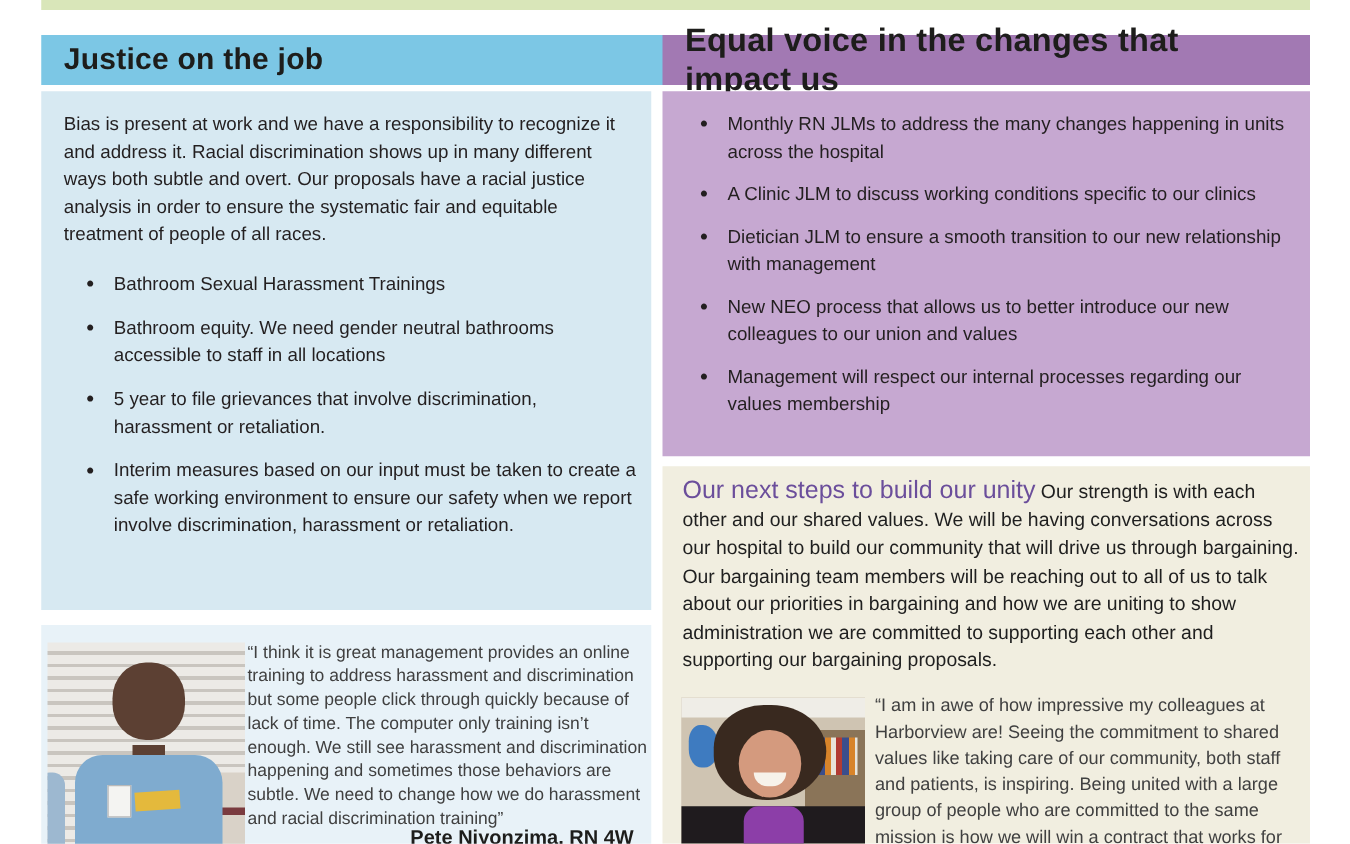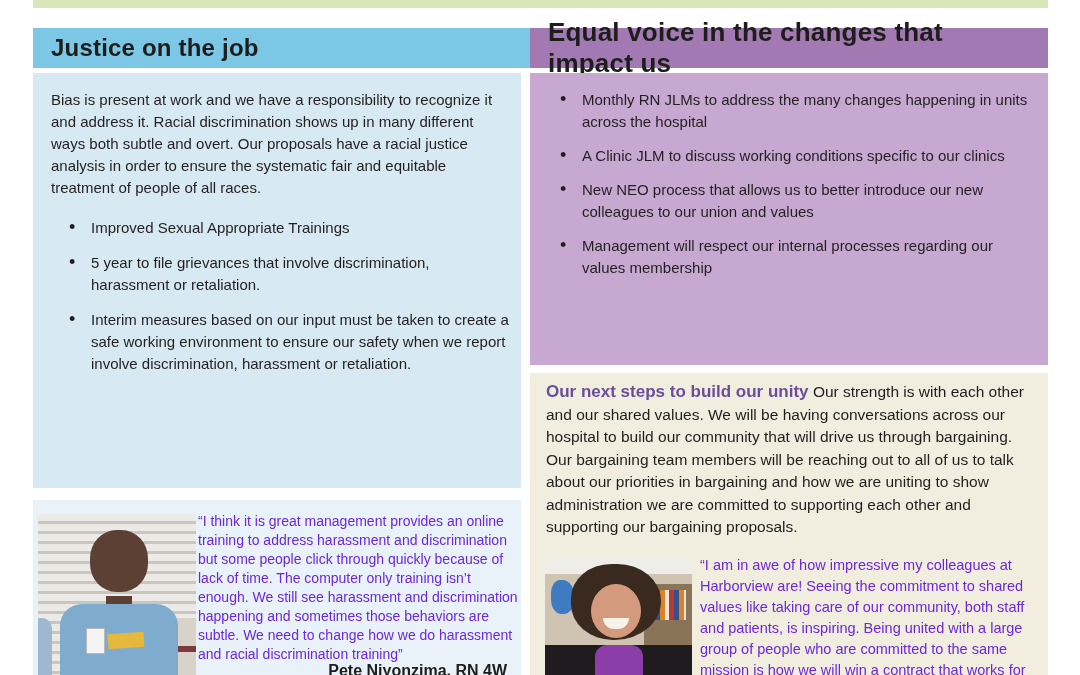--- a/index.html
+++ b/index.html
@@ -32,38 +32,38 @@
     position:relative;padding-left:26px;margin-bottom:13px;
     font-size:15px;line-height:22px;
   }
   ul.bullets li::before{
     content:"\2022";position:absolute;left:4px;top:-1px;font-size:18px;
   }
 
   .quote-panel{
     position:absolute;top:472px;left:0;width:488px;height:210px;background:#e8f2f8;
   }
-  .quote{margin:0;font-size:14px;line-height:19px;color:#6d28d9;}
+  .quote{margin:0;font-size:14px;line-height:19px;color:#404040;}
   .quote-panel .quote{position:absolute;left:165px;top:12px;width:322px;}
   .attribution{
     position:absolute;right:14px;top:162px;font-weight:bold;font-size:16px;color:#1d1d1b;
   }
 
   .purple-body{
     position:absolute;top:45px;left:0;width:518px;height:292px;background:#c6a8d1;
     padding:16px 14px 0 12px;
   }
   .purple-body ul.bullets li{margin-bottom:12px;}
 
   .cream-panel{
     position:absolute;top:345px;left:0;width:518px;height:302px;background:#f1eee0;
     padding:8px 14px 0 16px;
   }
   .next-steps{margin:0;font-size:15.5px;line-height:22.5px;color:#1f1f1f;width:496px;}
-  .next-steps .lead{color:#6b4e9b;font-weight:bold;font-size:17px;}
+  .next-steps .lead{color:#6b4e9b;font-weight:normal;font-size:20px;}
   .cream-panel .quote{position:absolute;left:170px;top:182px;width:336px;font-size:14.5px;line-height:21px;}
 
   
   .photo{position:absolute;overflow:hidden;}
   .photo-nurse{
     left:5px;top:14px;width:158px;height:162px;
     background:repeating-linear-gradient(180deg,#eceae6 0 7px,#c9c5bf 7px 10px);
   }
   .pn-wall{position:absolute;right:0;bottom:0;width:52px;height:58px;background:#d9d2c8;}
   .pn-rail{position:absolute;right:0;bottom:24px;width:52px;height:6px;background:#7a3b3f;}
@@ -96,21 +96,22 @@
   <div class="top-strip"></div>
 
   <section class="col-left">
     <header class="hdr blue">
       <h2>Justice on the job</h2>
     </header>
 
     <div class="panel blue-body">
       <p>Bias is present at work and we have a responsibility to recognize it and address it. Racial discrimination shows up in many different ways both subtle and overt. Our proposals have a racial justice analysis in order to ensure the systematic fair and equitable treatment of people of all races.</p>
       <ul class="bullets">
-        <li>Improved Sexual Appropriate Trainings</li>
+        <li>Bathroom Sexual Harassment Trainings</li>
+        <li>Bathroom equity. We need gender neutral bathrooms accessible to staff in all locations</li>
         <li>5 year to file grievances that involve discrimination, harassment or retaliation.</li>
         <li>Interim measures based on our input must be taken to create a safe working environment to ensure our safety when we report involve discrimination, harassment or retaliation.</li>
       </ul>
     </div>
 
     <div class="panel quote-panel">
       <div class="photo photo-nurse">
         <div class="pn-wall"></div>
         <div class="pn-rail"></div>
         <div class="pn-other"></div>
@@ -127,20 +128,21 @@
 
   <section class="col-right">
     <header class="hdr purple">
       <h2>Equal voice in the changes that impact us</h2>
     </header>
 
     <div class="panel purple-body">
       <ul class="bullets">
         <li>Monthly RN JLMs to address the many changes happening in units across the hospital</li>
         <li>A Clinic JLM to discuss working conditions specific to our clinics</li>
+        <li>Dietician JLM to ensure a smooth transition to our new relationship with management</li>
         <li>New NEO process that allows us to better introduce our new colleagues to our union and values</li>
         <li>Management will respect our internal processes regarding our values membership</li>
       </ul>
     </div>
 
     <div class="panel cream-panel">
       <p class="next-steps">
         <span class="lead">Our next steps to build our unity</span>
         <span>Our strength is with each other and our shared values. We will be having conversations across our hospital to build our community that will drive us through bargaining. Our bargaining team members will be reaching out to all of us to talk about our priorities in bargaining and how we are uniting to show administration we are committed to supporting each other and supporting our bargaining proposals.</span>
       </p>

